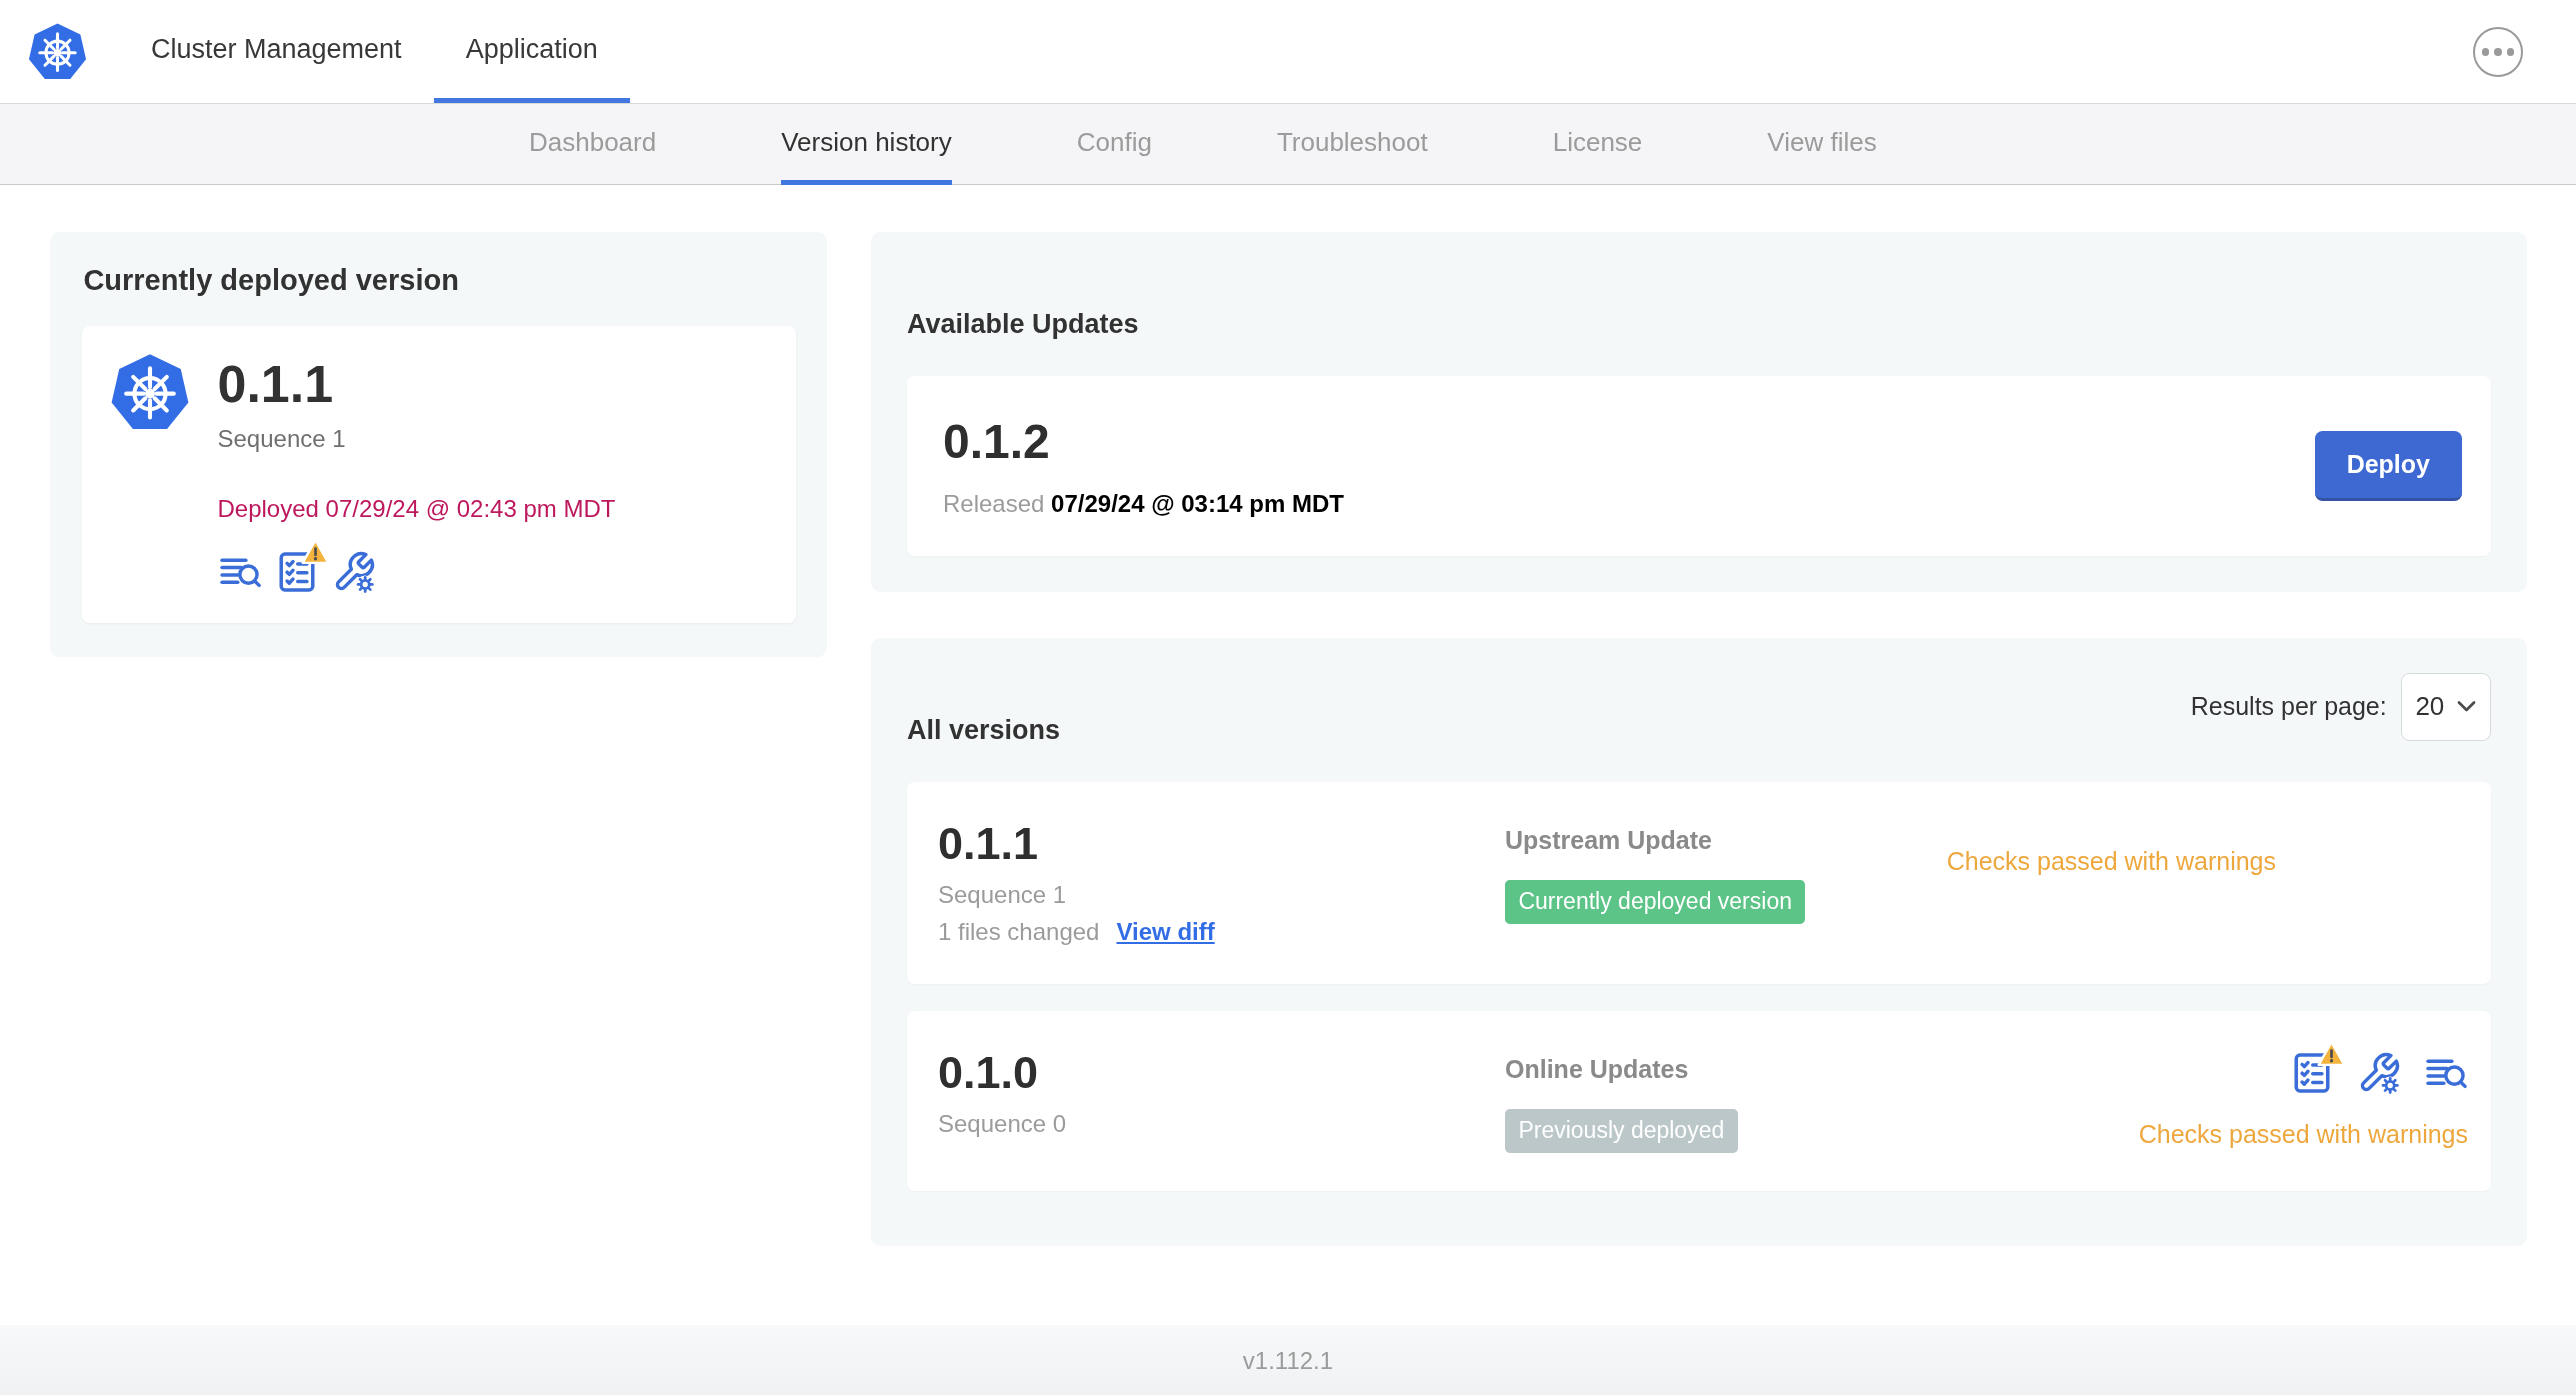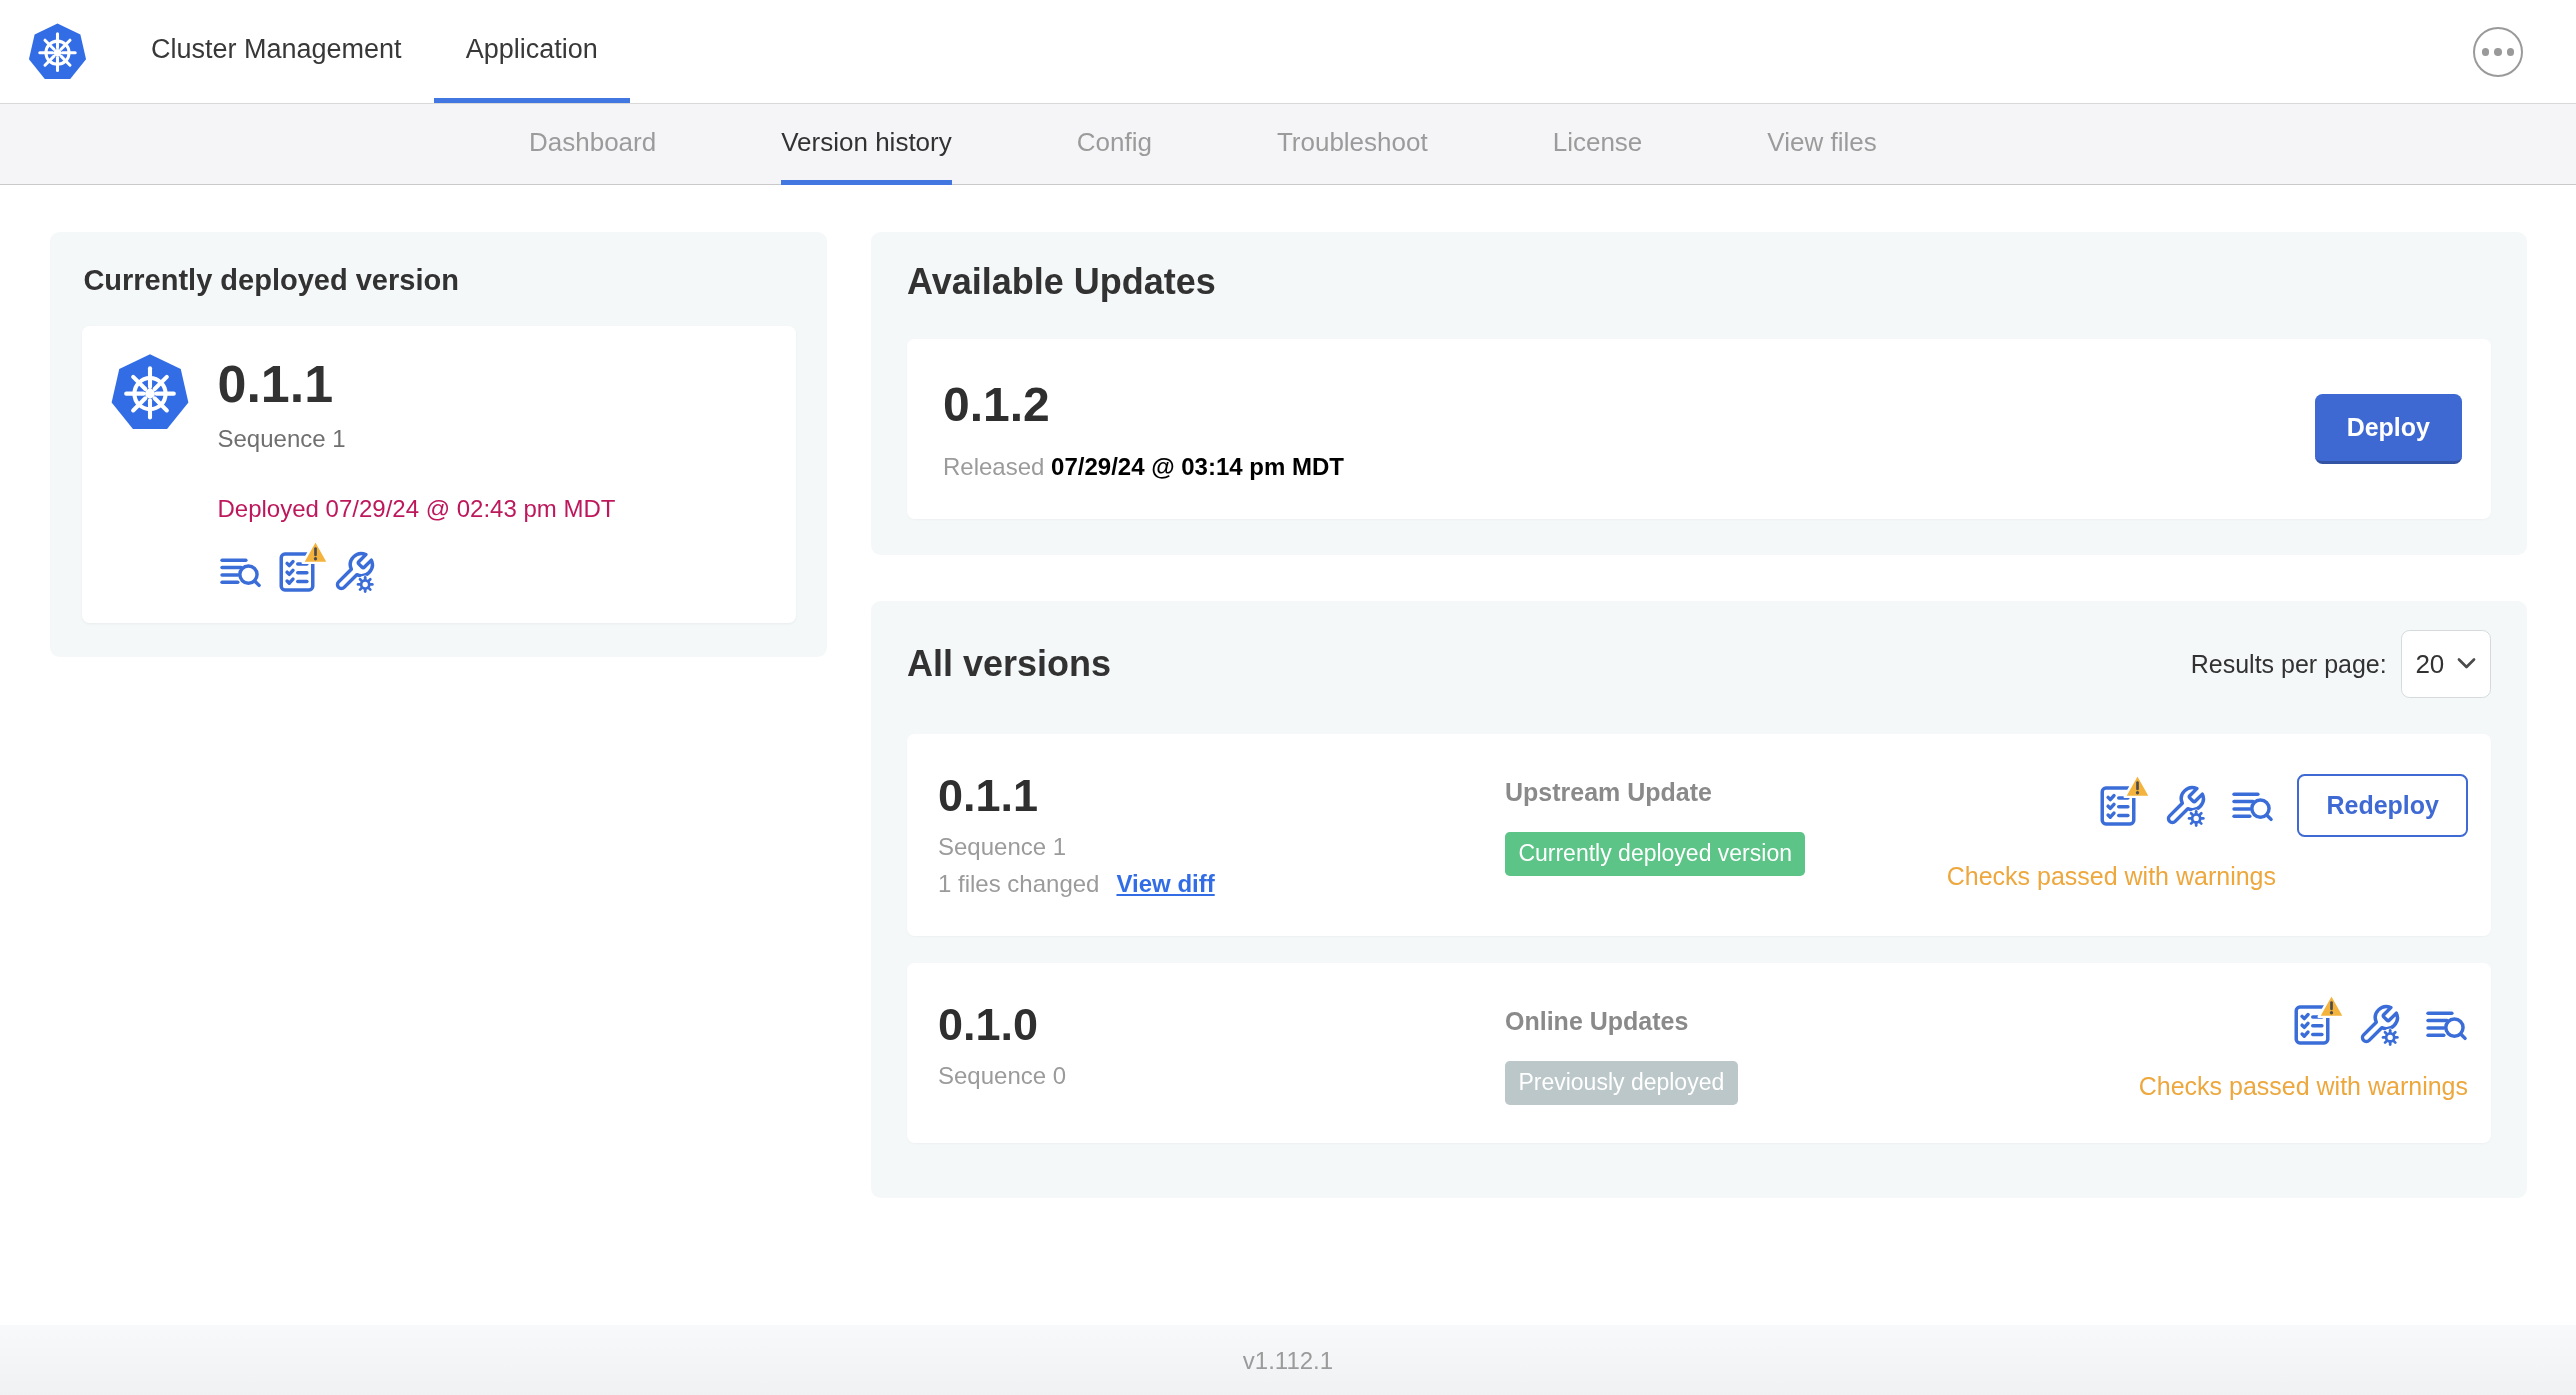--- a/index.html
+++ b/index.html
@@ -38,21 +38,21 @@
   .icon-row { display:flex; align-items:flex-end; gap:13.4px; margin-top:27px; }
 
   
   .sicon { position:relative; display:inline-block; width:44px; height:44px; cursor:pointer; }
   .sicon svg.base { width:44px; height:44px; display:block; }
   .sicon .warn-overlay { position:absolute; top:-11.5px; right:-11.5px; width:29px; height:27px; }
 
   
   .right-col { flex:1; }
   .updates-panel { padding:29px 36px 36px; margin-bottom:46px; }
-  .panel-title { font-size:36px; font-weight:600; color:#323232; }
+  .panel-title { font-size:27px; font-weight:600; color:#323232;margin-top:48px; }
   .update-card { margin-top:36px; background:#fff; border-radius:7.6px; padding:38px 29px 38px 36px; display:flex; justify-content:space-between; align-items:center; box-shadow:0 1px 1.9px rgba(0,0,0,.03); }
   .update-version { font-size:48px; font-weight:800; color:#2f2f2f; }
   .released-line { margin-top:21px; font-size:24px; color:#9b9b9b; }
   .released-line b { color:#000000; font-weight:700; }
   .btn-primary { background:#3e68d2; border:none; border-bottom:3.8px solid #3353a4; border-radius:7.6px; color:#fff; font-family:inherit; font-size:25px; font-weight:700; padding:19px 32px; cursor:pointer; }
 
   
   .allversions-panel { padding:29px 36px 55px; }
   .av-header { display:flex; justify-content:space-between; align-items:center; }
   .rpp { display:flex; align-items:center; gap:14.3px; }
@@ -241,41 +241,20 @@
             <div class="row-files">
               <span>1 files changed</span>
               <span class="view-diff">View diff</span>
             </div>
           </div>
           <div class="row-mid">
             <div class="row-source">Upstream Update</div>
             <span class="badge" style="background-color: rgb(92, 196, 135);">Currently deployed version</span>
           </div>
           <div class="row-right">
-            <div class="actions">
-              <span class="sicon">
-                <svg class="base" viewBox="0 0 24 24">
-                    <use href="#ic-checklist"></use>
-                  </svg>
-                <svg class="warn-overlay" viewBox="0 0 24 22">
-                    <use href="#ic-warn"></use>
-                  </svg>
-              </span>
-              <span class="sicon">
-                <svg class="base" viewBox="0 0 24 24">
-                    <use href="#ic-wrench"></use>
-                  </svg>
-              </span>
-              <span class="sicon">
-                <svg class="base" viewBox="0 0 24 24">
-                    <use href="#ic-logs"></use>
-                  </svg>
-              </span>
-              <button class="btn-outline">Redeploy</button>
-            </div>
             <div class="status-warn offset">Checks passed with warnings</div>
           </div>
         </div>
 
         <div class="version-row">
           <div>
             <div class="row-version">0.1.0</div>
             <div class="row-sequence">Sequence 0</div>
           </div>
           <div class="row-mid">

